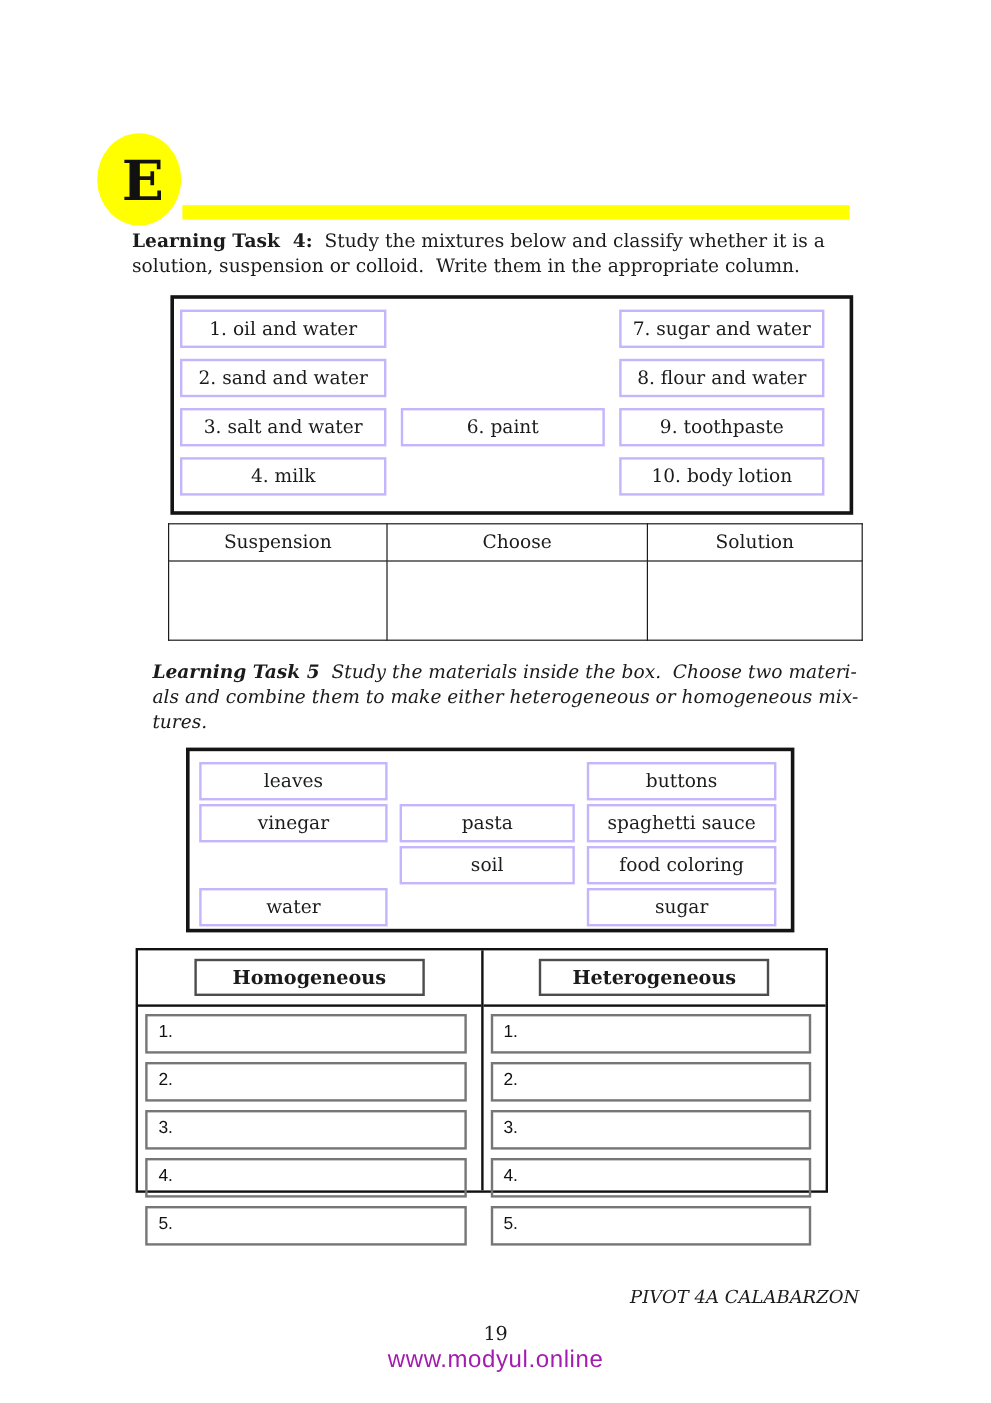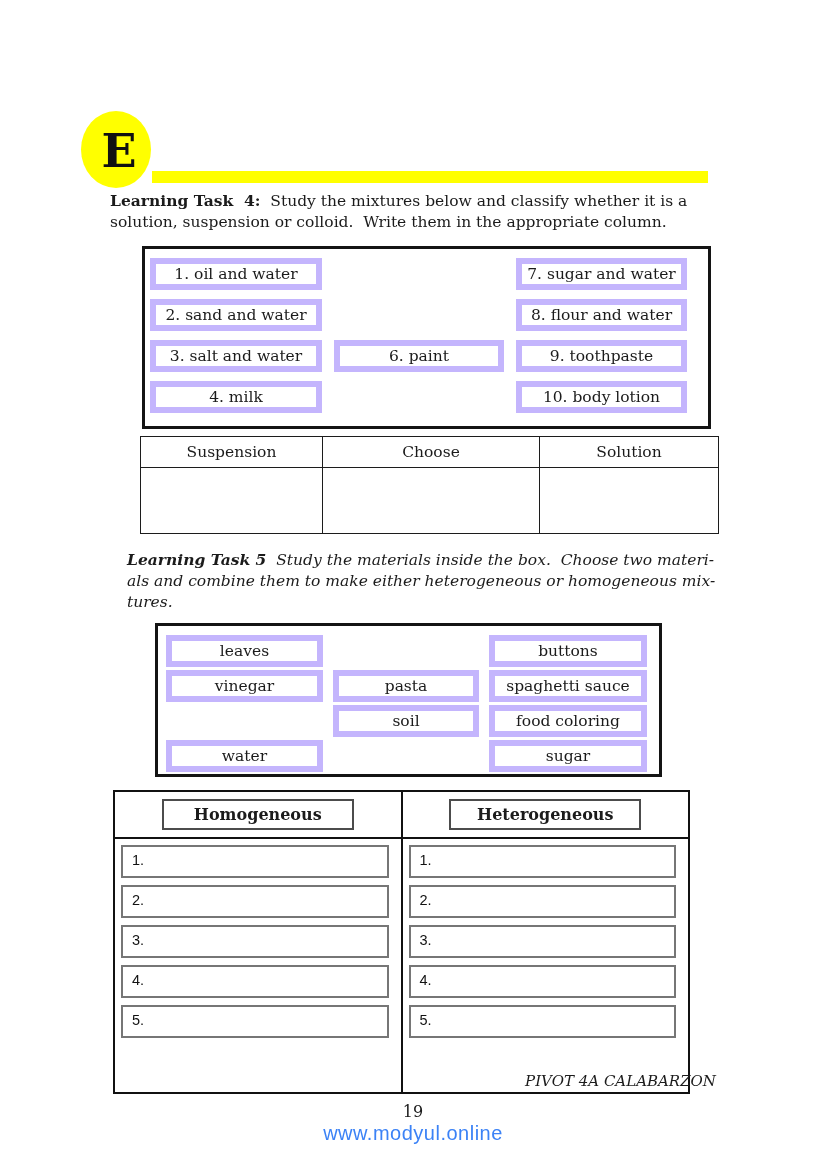--- a/index.html
+++ b/index.html
@@ -16,44 +16,44 @@
   .para4{left:110px;top:190px;}
   .para5{left:127px;top:549px;font-style:italic;}
   .tlabel{font-weight:bold;}
 
   
   .bigbox{position:absolute;border:3px solid #141414;box-sizing:border-box;background:#fff;}
   .box1{left:142px;top:246px;width:569px;height:183px;}
   .box1 .grid{display:grid;grid-template-columns:172px 170px 171px;column-gap:12px;grid-auto-rows:32px;row-gap:9px;padding:9px 0 0 5px;}
   .box2{left:155px;top:623px;width:507px;height:154px;}
   .box2 .grid{display:grid;grid-template-columns:157px 146px 158px;column-gap:10px;grid-auto-rows:32px;row-gap:3px;padding:9px 0 0 8px;}
-  .item{border:6px solid #c4b5fd;background:#fff;display:flex;align-items:center;justify-content:center;font-size:15.5px;box-sizing:border-box;}
+  .item{border:2px solid #c4b5fd;background:#fff;display:flex;align-items:center;justify-content:center;font-size:15.5px;box-sizing:border-box;}
   .c1r1{grid-column:1;grid-row:1}.c1r2{grid-column:1;grid-row:2}.c1r3{grid-column:1;grid-row:3}.c1r4{grid-column:1;grid-row:4}
   .c2r2{grid-column:2;grid-row:2}.c2r3{grid-column:2;grid-row:3}
   .c3r1{grid-column:3;grid-row:1}.c3r2{grid-column:3;grid-row:2}.c3r3{grid-column:3;grid-row:3}.c3r4{grid-column:3;grid-row:4}
 
   
   .t1{position:absolute;left:140px;top:436px;width:578px;border-collapse:collapse;table-layout:fixed;}
   .t1 th,.t1 td{border:1.5px solid #1c1c1c;background:#fff;}
   .t1 th{height:28px;font-size:15.5px;font-weight:normal;text-align:center;font-family:"DejaVu Serif",serif;}
   .t1 td{height:63px;}
 
   
-  .t2{position:absolute;left:113px;top:790px;width:577px;height:304px;border:2px solid #111;box-sizing:border-box;display:flex;background:#fff;}
+  .t2{position:absolute;left:113px;top:790px;width:577px;height:204px;border:2px solid #111;box-sizing:border-box;display:flex;background:#fff;}
   .t2-col{flex:1;display:flex;flex-direction:column;box-sizing:border-box;}
   .t2-col.left{border-right:2px solid #111;}
   .t2-head{height:45px;border-bottom:2px solid #111;display:flex;align-items:center;justify-content:center;flex:none;}
   .t2-headbox{width:192px;height:31px;border:2px solid #4c4c4c;display:flex;align-items:center;justify-content:center;font-weight:bold;font-size:16px;box-sizing:border-box;}
   .t2-body{flex:1;padding:6px 12px 0 6px;}
   .t2-rowbox{height:33px;border:2px solid #767676;margin-bottom:7px;box-sizing:border-box;font-family:"Liberation Sans",sans-serif;font-size:14.5px;color:#111;padding:5px 0 0 9px;}
 
   
   .pivot{position:absolute;top:1072px;right:110px;font-style:italic;font-size:15px;white-space:pre;}
   .pagenum{position:absolute;top:1102px;left:0;width:100%;text-align:center;font-size:16px;}
-  .watermark{position:absolute;top:1122px;left:0;width:100%;text-align:center;font-family:"Liberation Sans",sans-serif;font-size:20px;color:#3b82f6;letter-spacing:0.5px;}
+  .watermark{position:absolute;top:1122px;left:0;width:100%;text-align:center;font-family:"Liberation Sans",sans-serif;font-size:20px;color:#a21caf;letter-spacing:0.5px;}
 </style>
 </head>
 <body>
 
 <div>
 
   <div class="badge-circle">
     <div class="badge-letter">E</div>
   </div>
   <div class="accent-bar"></div>

